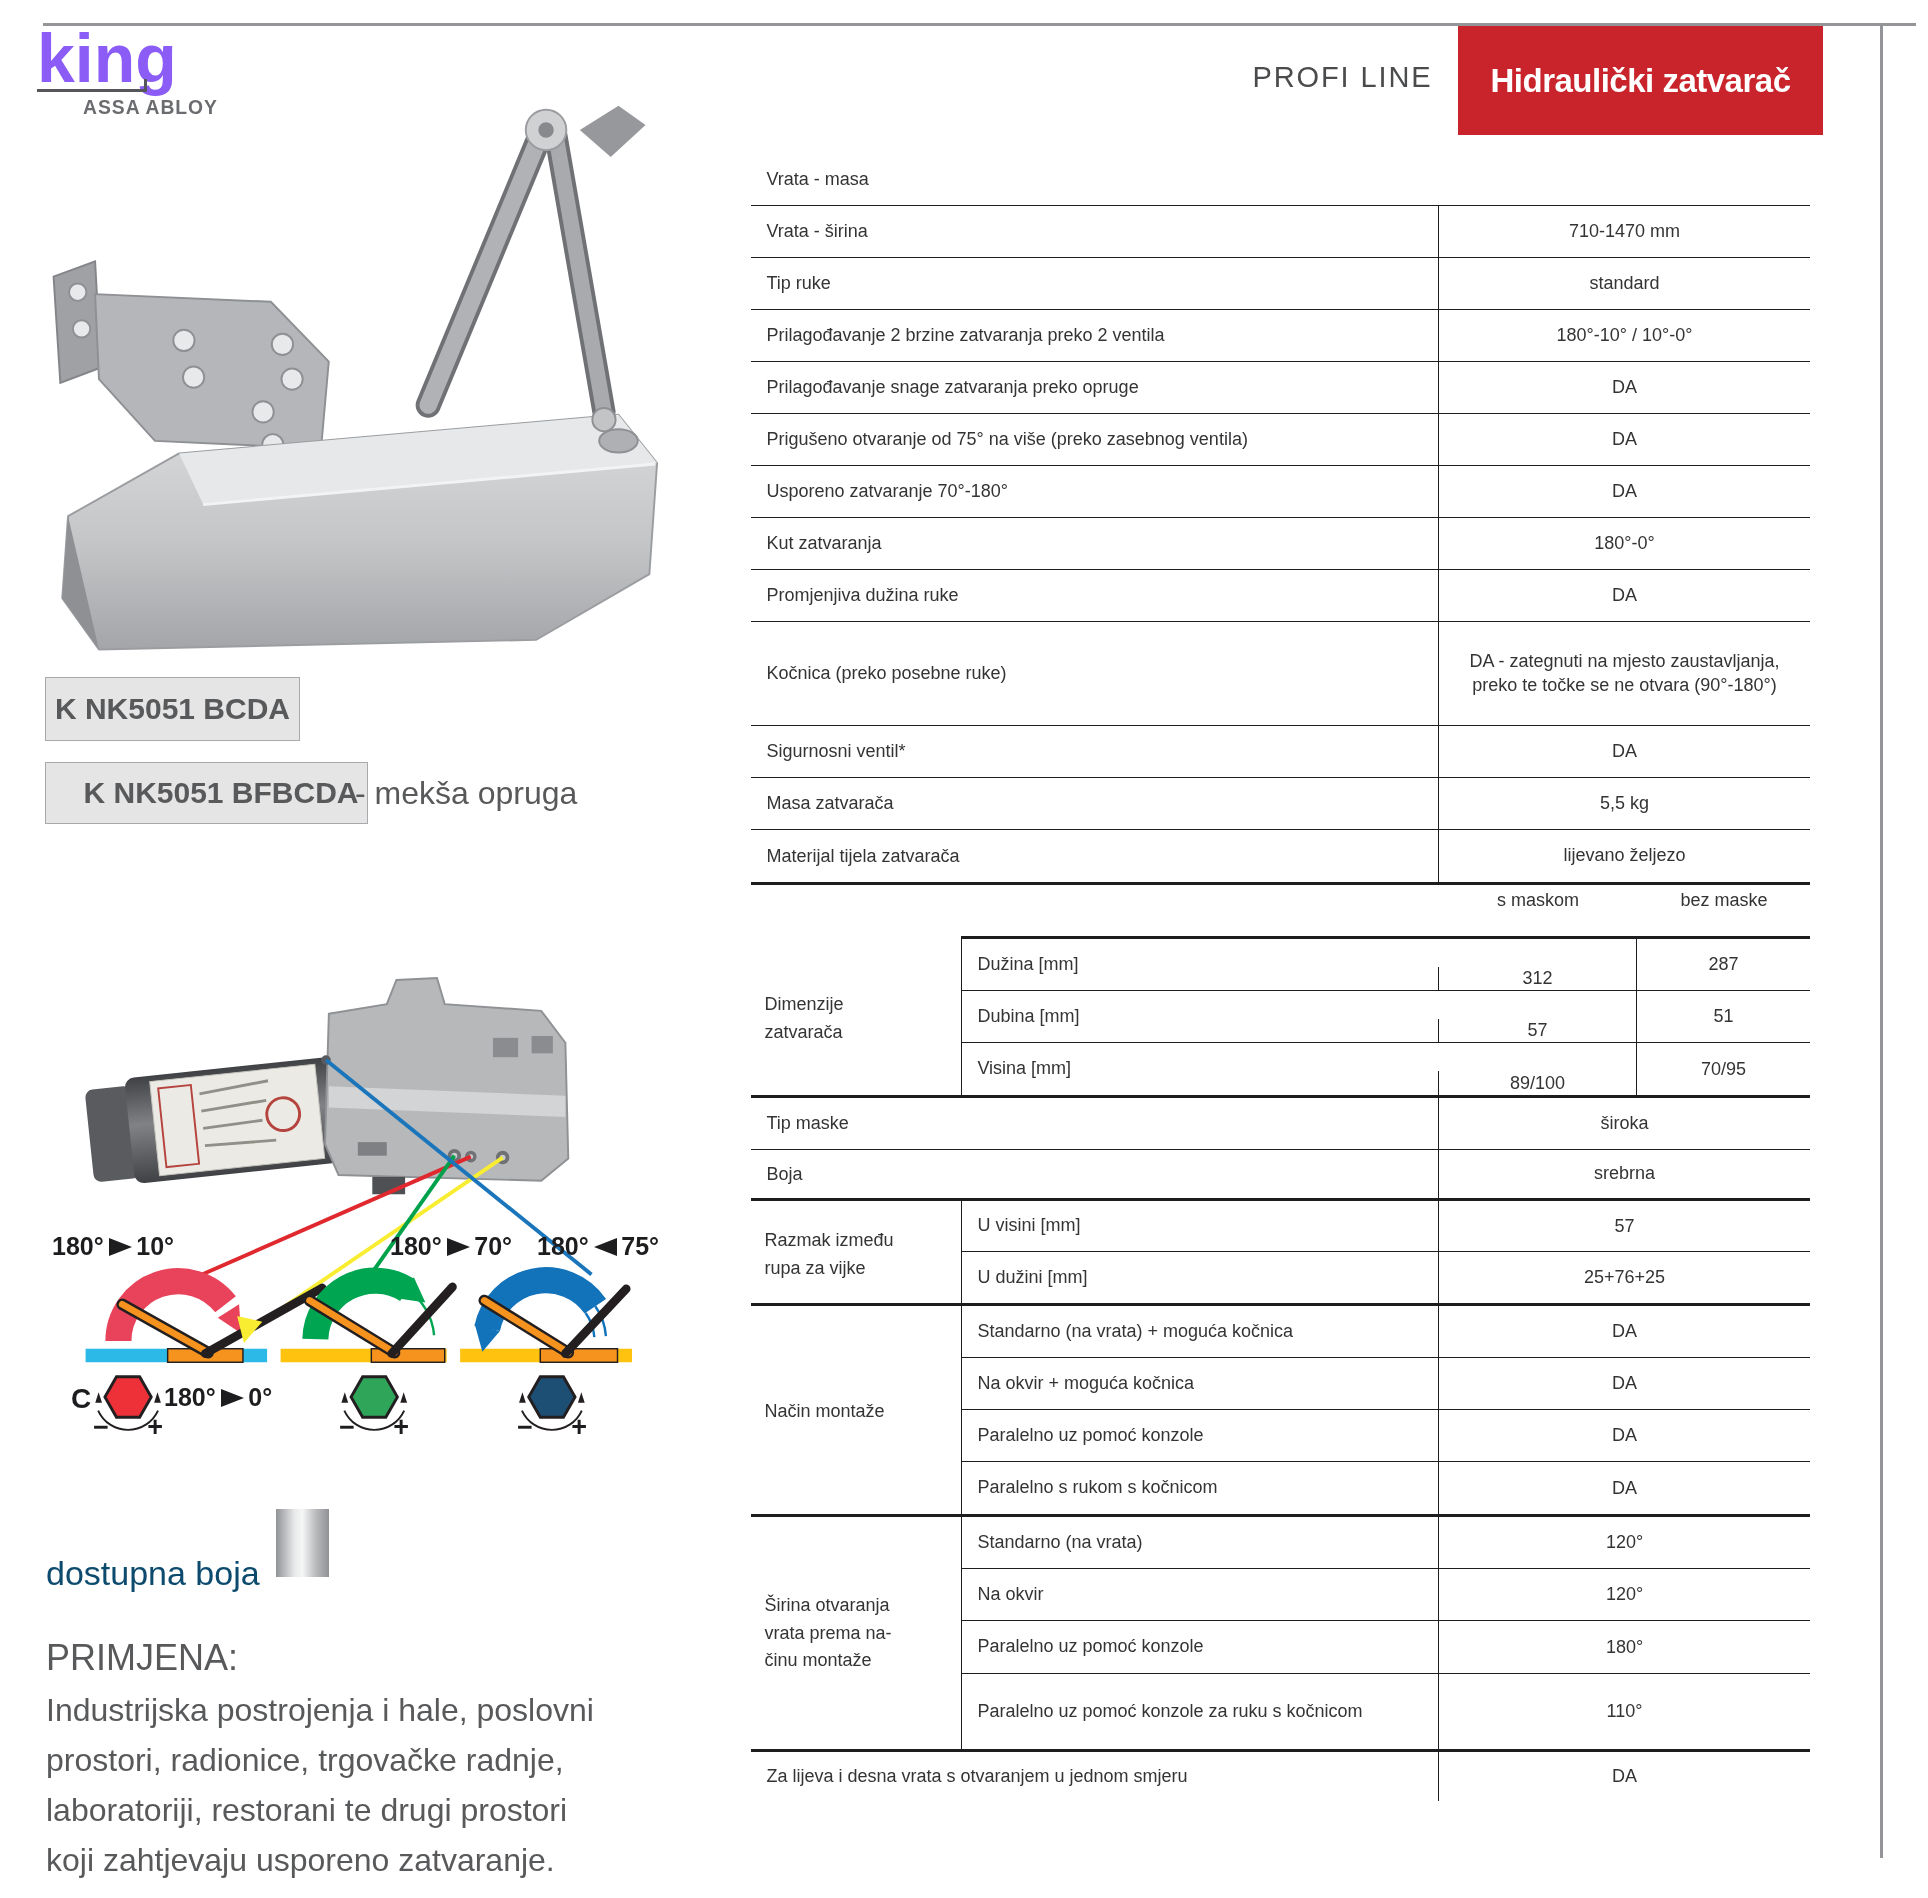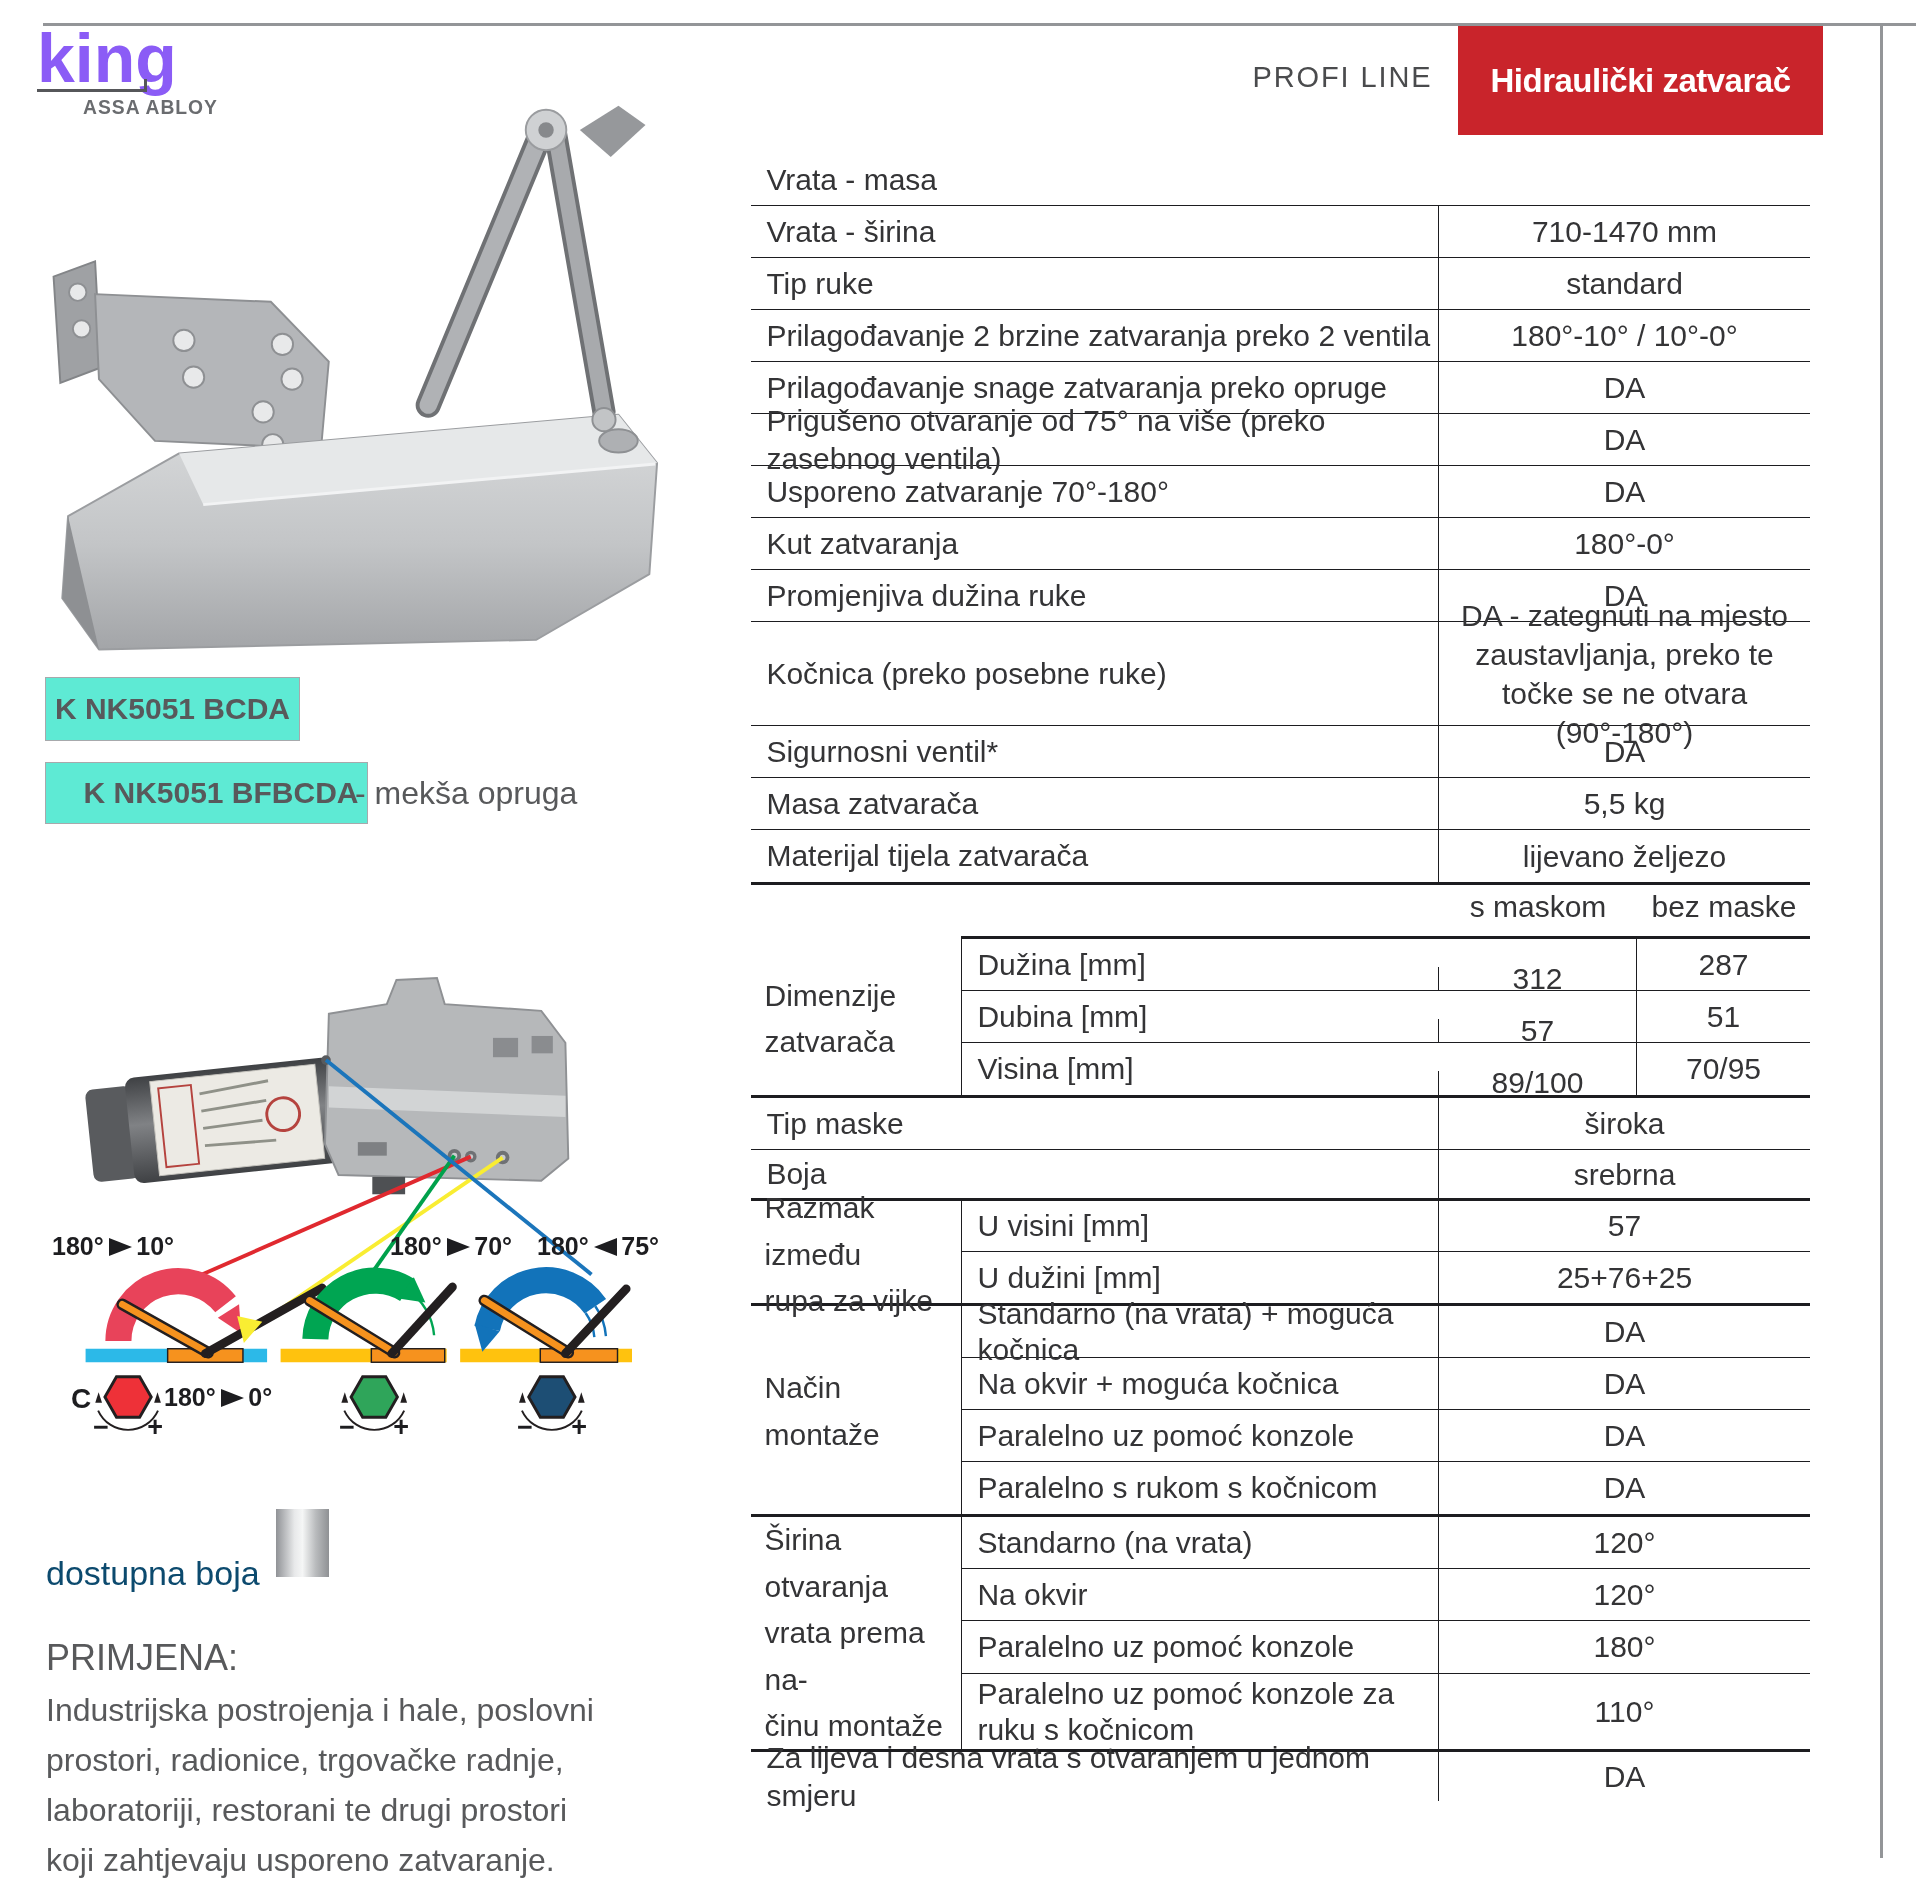--- a/index.html
+++ b/index.html
@@ -14,27 +14,27 @@
   #logo-underline{position:absolute;left:37px;top:89px;width:110px;height:2.9px;background:#56575a;}
   #logo-tick{position:absolute;left:144px;top:79px;width:2.9px;height:12.6px;background:#56575a;}
   #logo-sub{position:absolute;left:37px;top:97px;font-size:19.3px;font-weight:bold;color:#6a6c6f;letter-spacing:1px;margin-left:46px;}
   #profi{position:absolute;left:1241px;top:61px;width:203px;text-align:center;font-size:29px;color:#4a4b4d;letter-spacing:1.9px;}
   #badge{position:absolute;left:1458px;top:26px;width:365px;height:109px;background:#c9242b;
          display:flex;align-items:center;justify-content:center;}
   #badge .t{color:#ffffff;font-size:33px;font-weight:bold;letter-spacing:-0.5px;}
 
   
   .codebox{position:absolute;border:1.9px solid #a7a9ac;display:flex;align-items:center;justify-content:center;
-           font-size:30px;font-weight:bold;color:#58595b;background:#5eead4;}
+           font-size:30px;font-weight:bold;color:#58595b;background:#e5e5e5;}
   #code1{left:45px;top:677px;width:253px;height:62px;}
   #code2{left:45px;top:762px;width:292px;height:60px;padding-left:29px;}
   #code2note{position:absolute;left:355px;top:775px;font-size:32px;color:#58595b;}
 
   
-  #spec-table{position:absolute;left:751px;top:154px;width:1059px;font-size:30px;color:#343436;}
+  #spec-table{position:absolute;left:751px;top:154px;width:1059px;font-size:18px;color:#343436;}
   #spec-table *{box-sizing:border-box;}
   .trow{display:flex;border-bottom:1.9px solid #1d1d20;}
   .trow .lbl{width:687px;display:flex;align-items:center;padding-left:15.4px;line-height:1.25;}
   .trow .val{flex:1;border-left:1.9px solid #1d1d20;display:flex;align-items:center;justify-content:center;
              text-align:center;padding:1.9px 7.7px;line-height:1.3;}
   .h54{height:52px;} .h57{height:55px;} .h108{height:104px;} .h53{height:51px;} .h55{height:53px;}
   .bb4{border-bottom-width:3.9px;}
   .bt4{border-top:3.9px solid #1d1d20;}
   .nb{border-bottom:none;}
   .subhead{position:relative;height:51px;}

